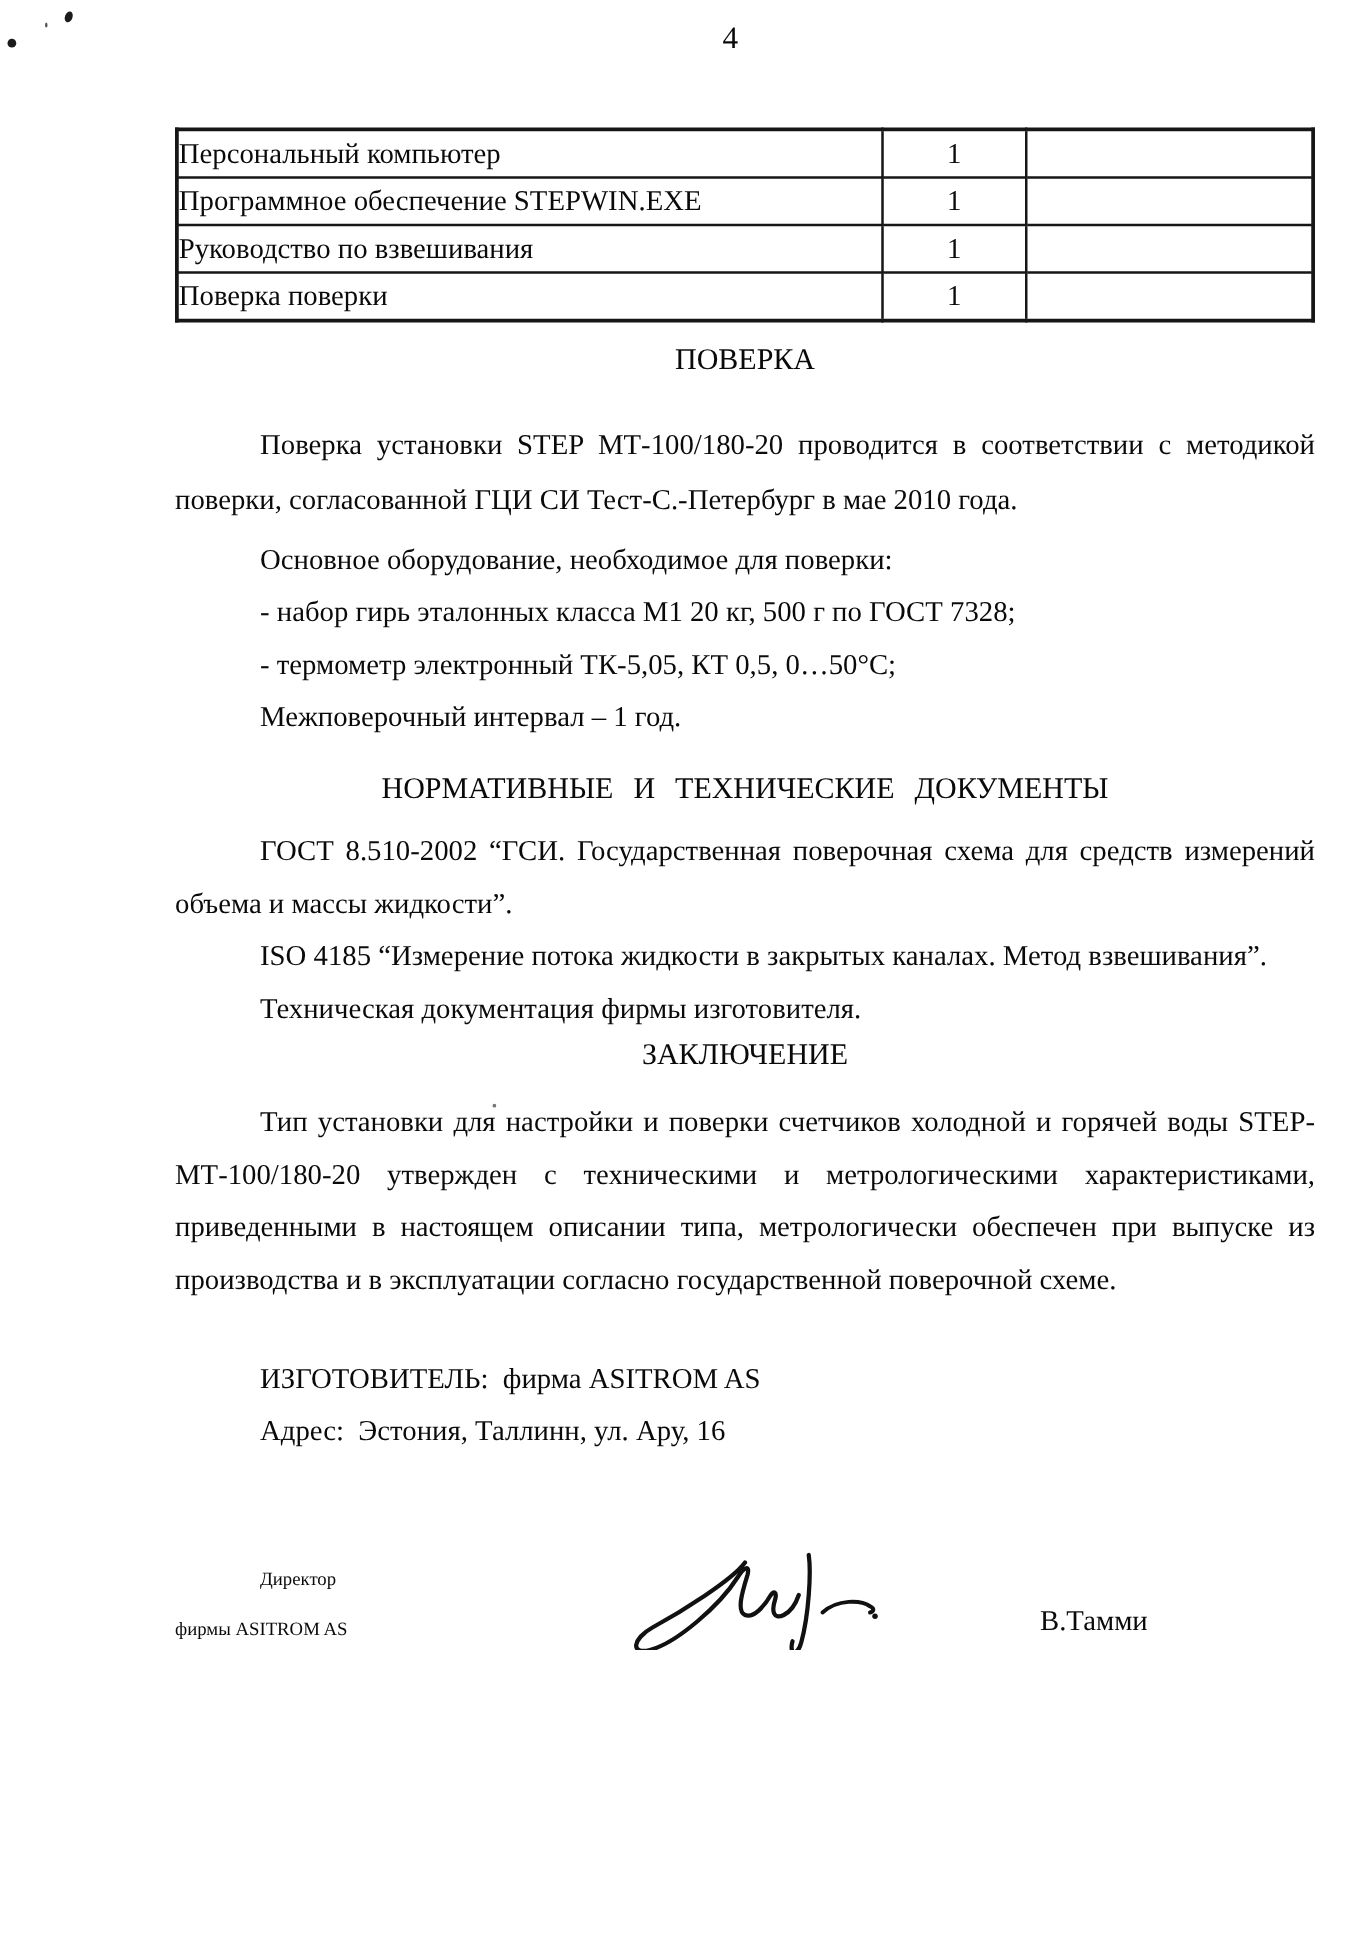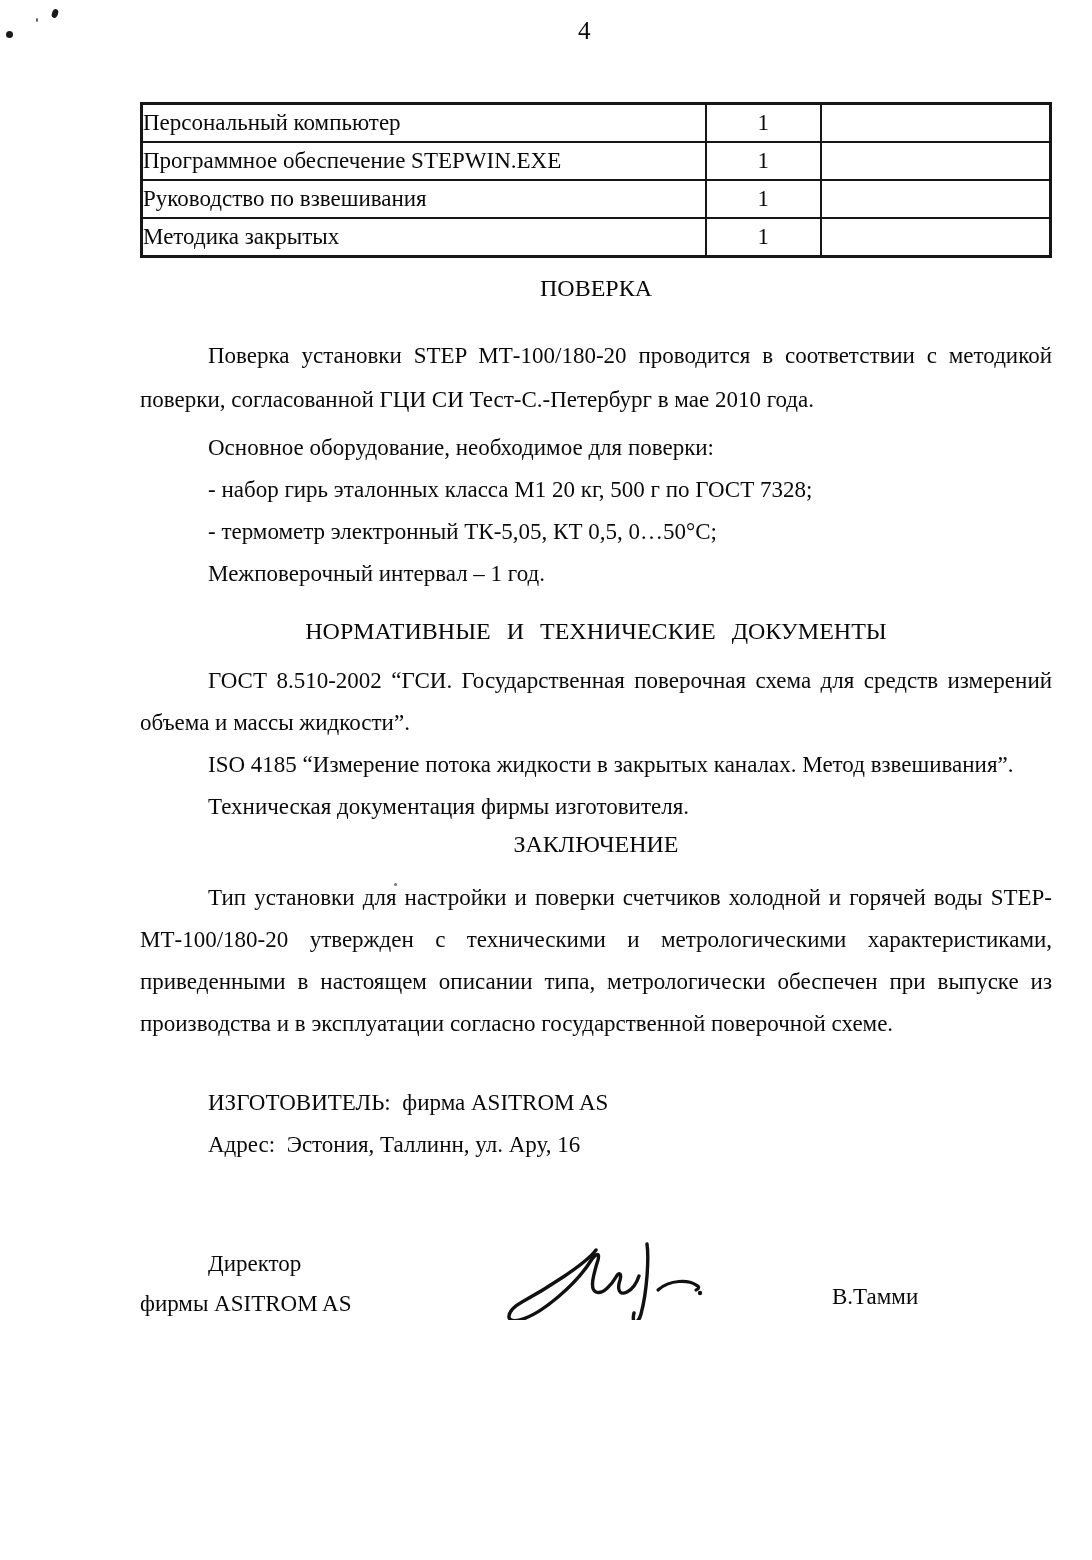--- a/index.html
+++ b/index.html
@@ -90,21 +90,21 @@
   .m-gost  { margin-top: 13px; }
   .m-tip   { margin-top: 17px; }
   .m-manuf { margin-top: 37px; }
 
   .sig-block {
     position: relative;
     margin-top: 78px;
     height: 150px;
   }
   .sig-title {
-    font-size: 23px;
+    font-size: 15px;
     line-height: 40px;
     white-space: pre-wrap;
   }
   .signature-svg {
     position: absolute;
     left: 360px;
     top: -4px;
     width: 210px;
     height: 80px;
   }
@@ -140,21 +140,21 @@
           <td class="c-name">Программное обеспечение STEPWIN.EXE</td>
           <td class="c-qty">1</td>
           <td class="c-note"></td>
         </tr>
         <tr>
           <td class="c-name">Руководство по взвешивания</td>
           <td class="c-qty">1</td>
           <td class="c-note"></td>
         </tr>
         <tr>
-          <td class="c-name">Методика закрытых</td>
+          <td class="c-name">Поверка поверки</td>
           <td class="c-qty">1</td>
           <td class="c-note"></td>
         </tr>
       </tbody>
     </table>
 
     <div class="heading h-poverka">ПОВЕРКА</div>
 
     <p class="para lh44 m-p1">Поверка установки STEP МТ-100/180-20 проводится в соответствии с методикой поверки, согласованной ГЦИ СИ Тест-С.-Петербург в мае 2010 года.</p>
     <p class="line m-p2">Основное оборудование, необходимое для поверки:</p>

